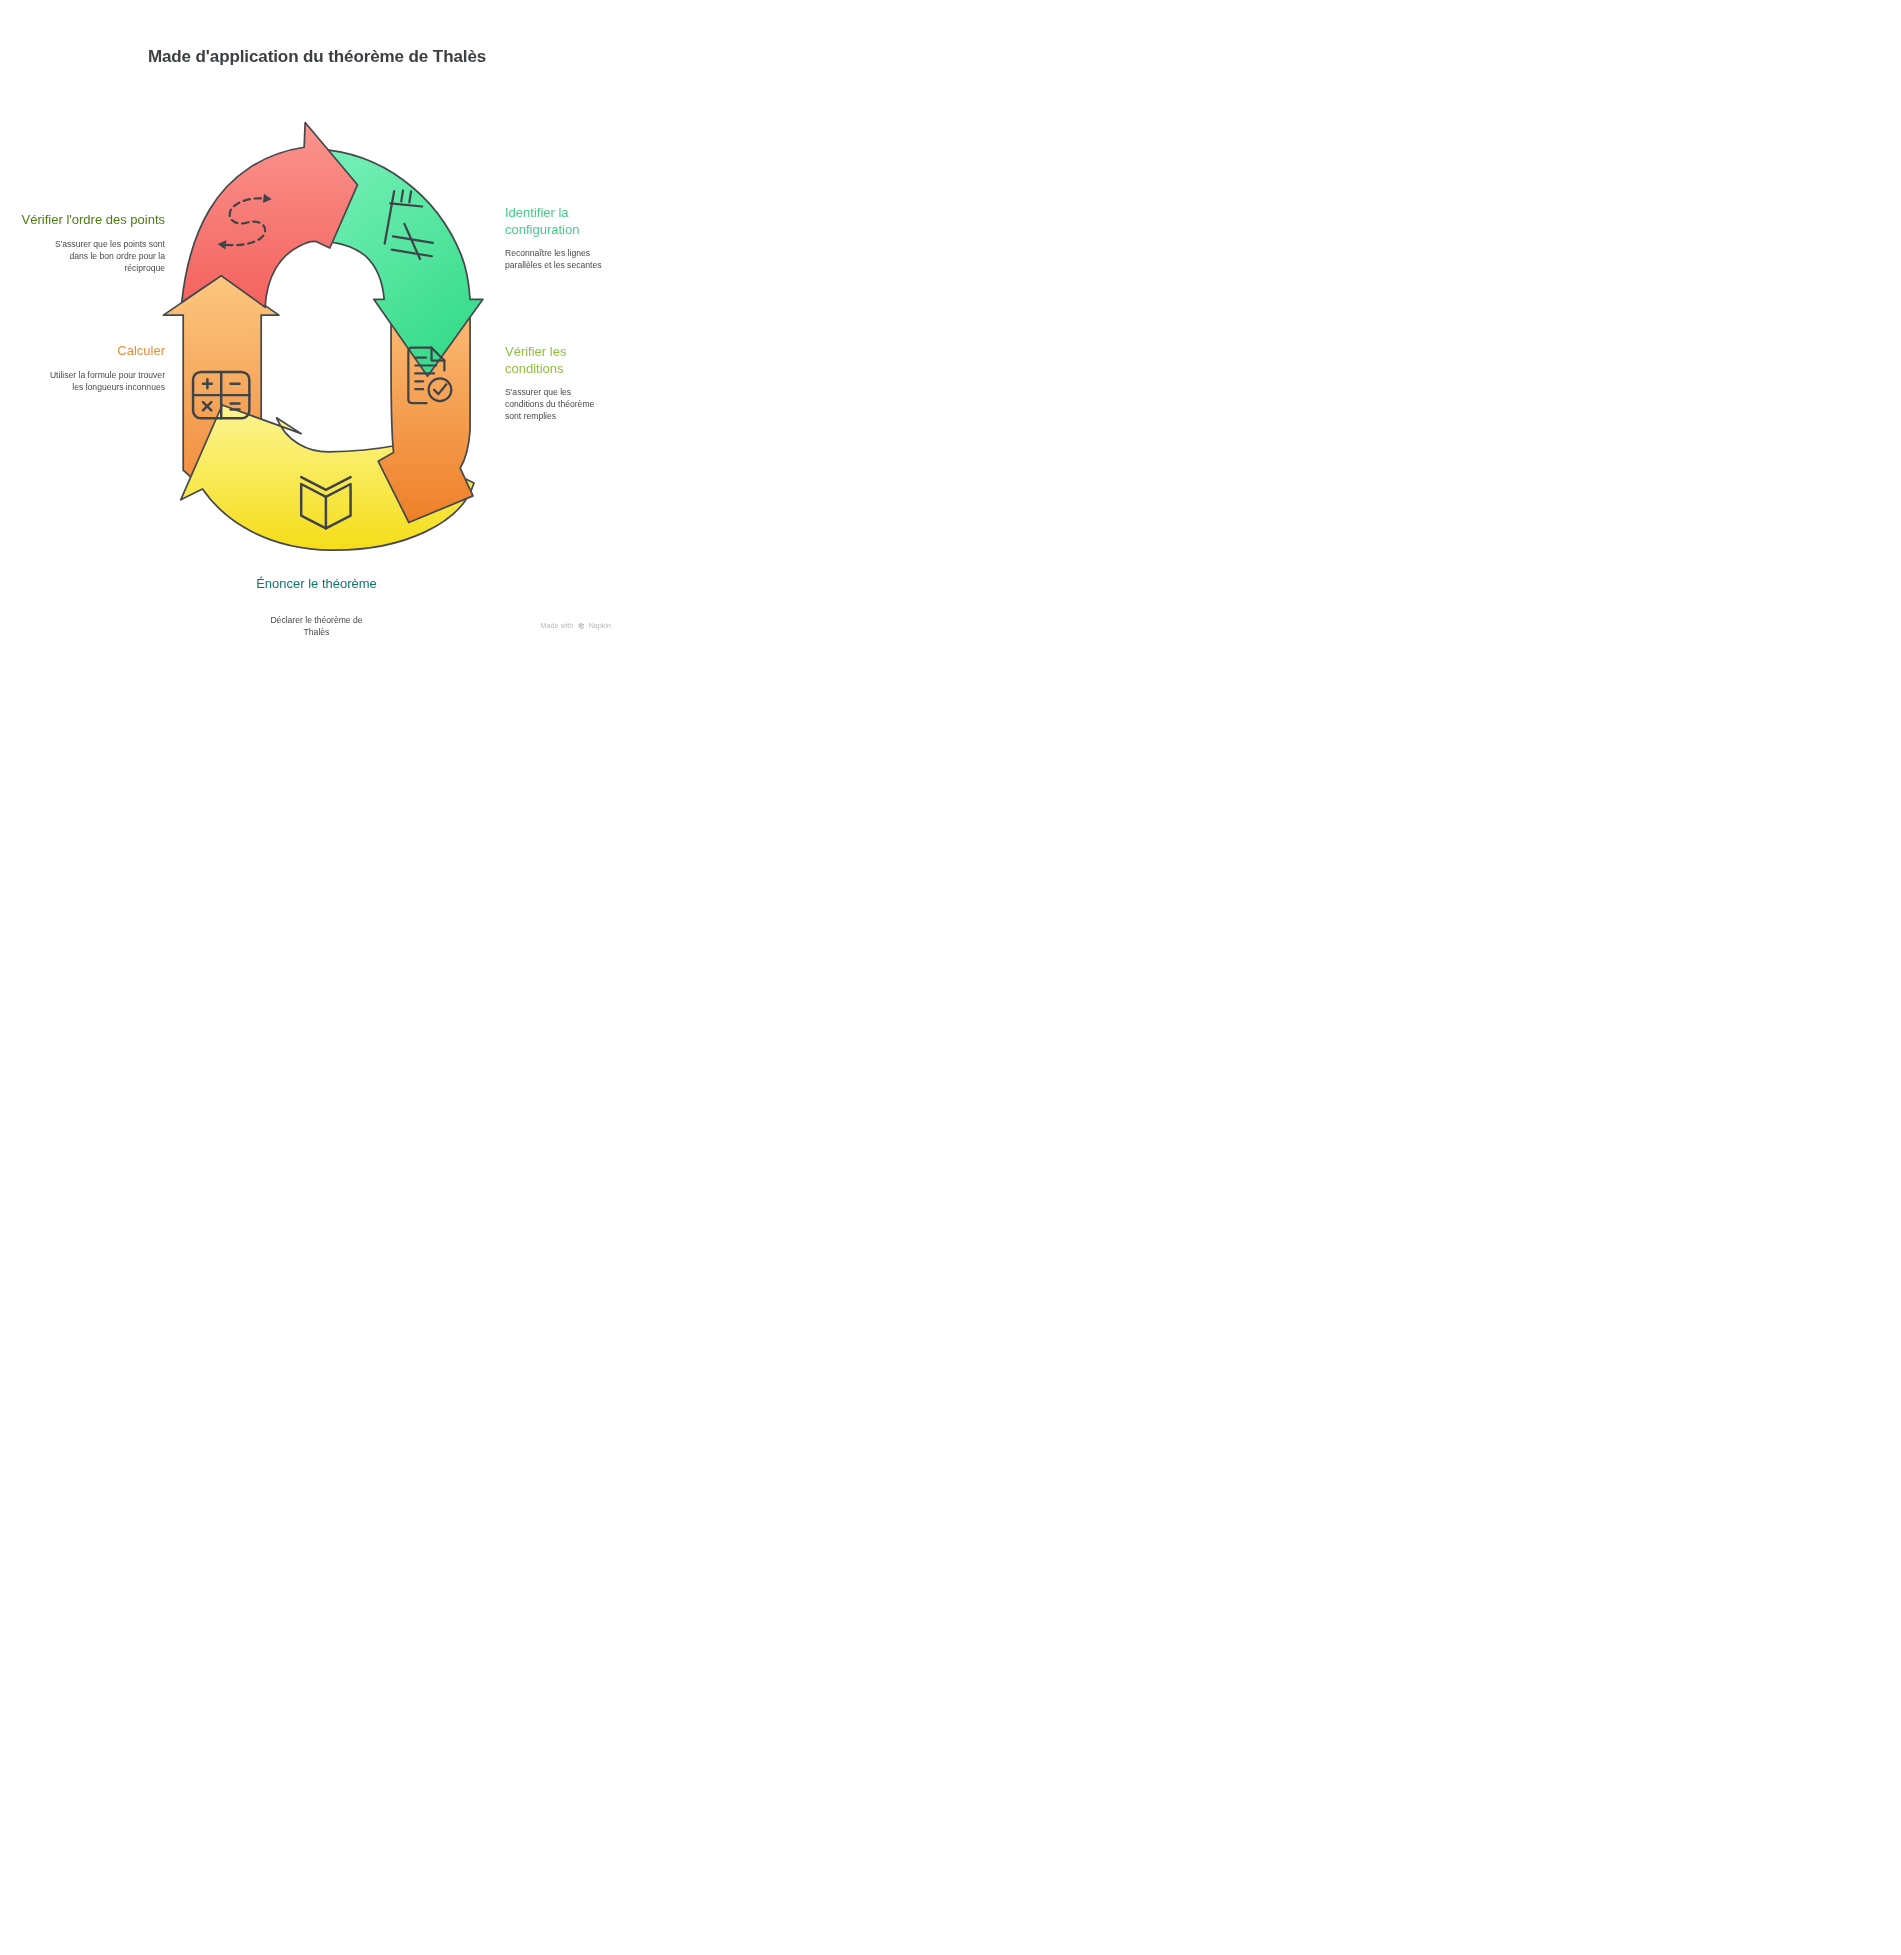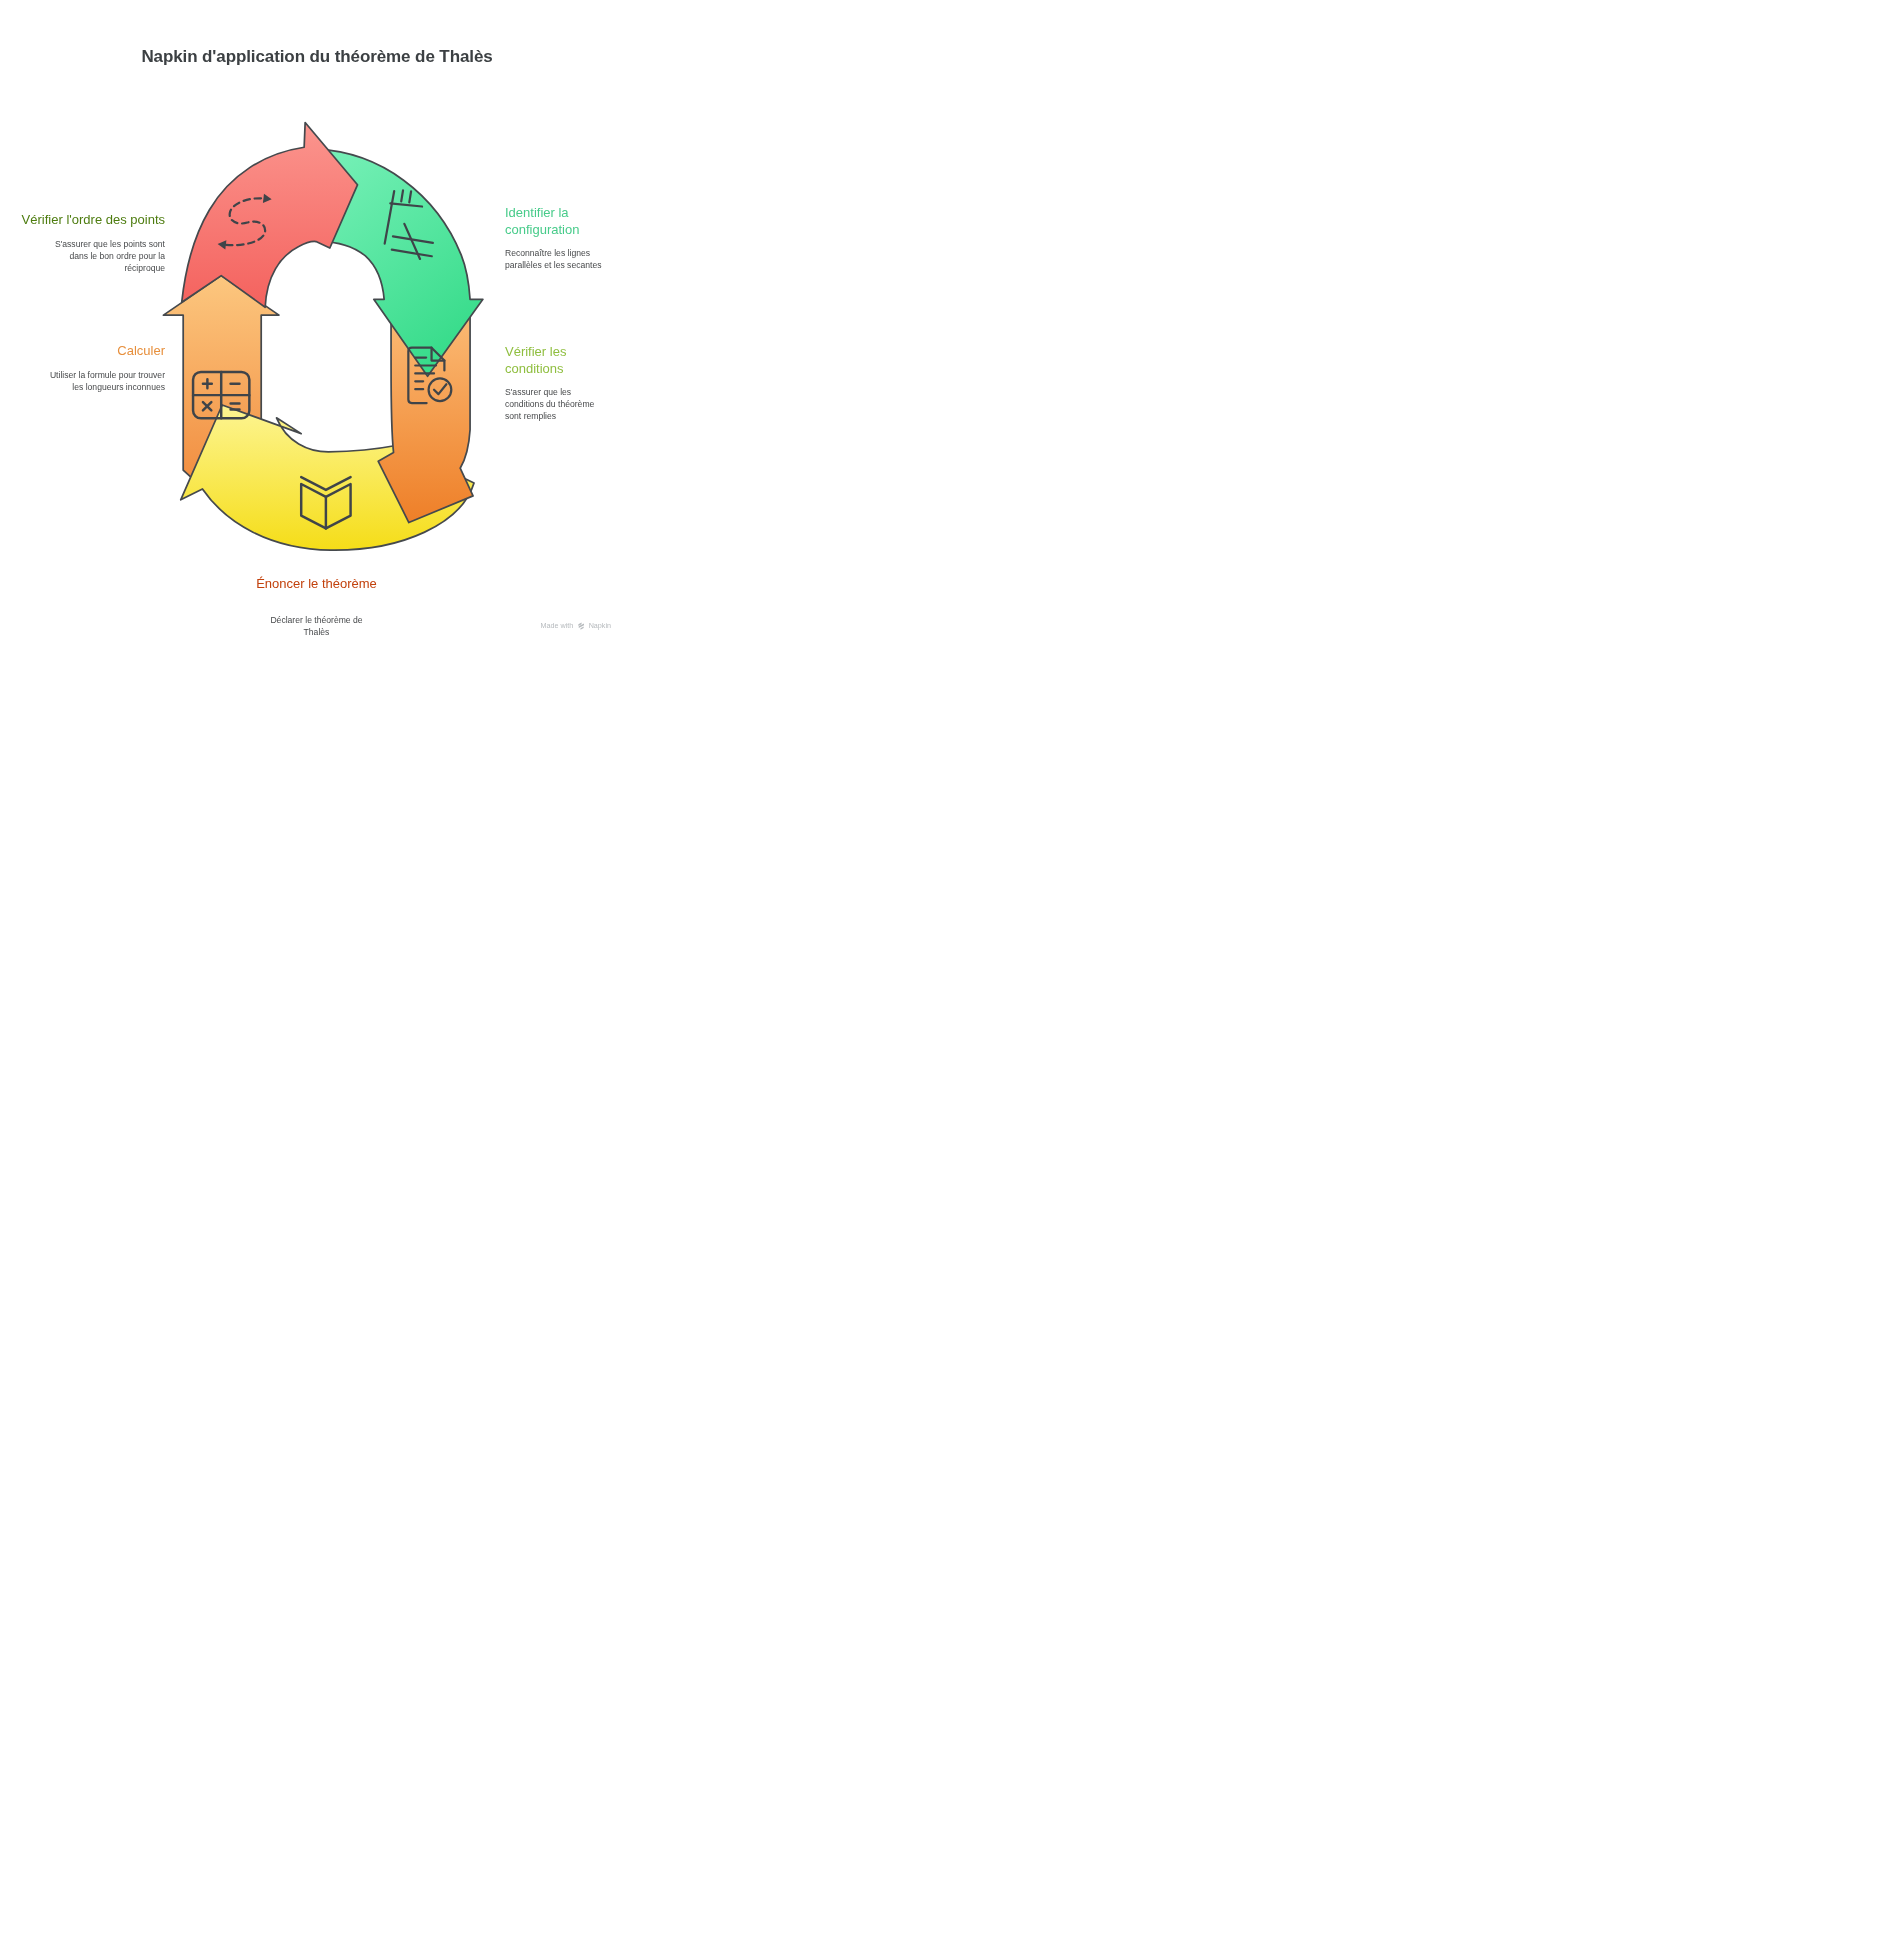--- a/index.html
+++ b/index.html
@@ -11,21 +11,21 @@
   .block{position:absolute;}
   .block h2{margin:0;font-size:13px;font-weight:400;line-height:1.28;}
   .block p{margin:9px 0 0 0;font-size:8.6px;line-height:1.4;color:#47494B;}
   .align-right{text-align:right;}
   .align-left{text-align:left;}
   .align-center{text-align:center;}
   .h-red{color:#4d7c0f;}
   .h-green{color:#47CB8A;}
   .h-olive{color:#8FBE3F;}
   .h-orange{color:#E78F3C;}
-  .h-yellow{color:#c2410c;}
+  .h-yellow{color:#0f766e;}
   .block-red{left:17px;width:148px;top:212px;}
   .block-red p{width:119px;margin-left:auto;}
   .block-orange{left:49px;width:116px;top:343px;}
   .block-green{left:505px;width:123px;top:205px;}
   .block-olive{left:505px;width:106px;top:344px;}
   .block-yellow{left:208px;width:217px;top:576px;}
   .block-yellow p{width:109px;margin-left:auto;margin-right:auto;margin-top:21px;}
   .watermark{position:absolute;right:23px;top:621px;display:flex;align-items:center;gap:3.5px;
              color:#B6BABD;font-size:7.2px;}
   .watermark svg{display:block;}
@@ -125,21 +125,21 @@
       <path d="M 9,29 L 18,38 L 34,18"></path>
     </g>
 
     <g fill="none" stroke="#3F4449" stroke-width="5" stroke-linecap="round" stroke-linejoin="round" transform="translate(660,1014)">
       <path d="M -50,-48 L 0,-22 L 50,-48"></path>
       <path d="M -50,-34 L 0,-8 L 50,-34 L 50,30 L 0,56 L -50,30 Z"></path>
       <path d="M 0,-8 L 0,56"></path>
     </g>
   </svg>
 
-  <h1 class="title">Napkin d'application du théorème de Thalès</h1>
+  <h1 class="title">Made d'application du théorème de Thalès</h1>
 
   <div class="block block-red align-right">
     <h2 class="h-red">Vérifier l'ordre des points</h2>
     <p>S'assurer que les points sont dans le bon ordre pour la réciproque</p>
   </div>
 
   <div class="block block-green align-left">
     <h2 class="h-green">Identifier la configuration</h2>
     <p>Reconnaître les lignes parallèles et les secantes</p>
   </div>

